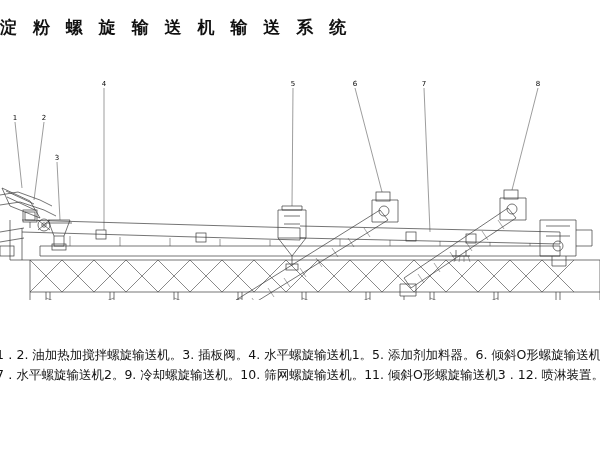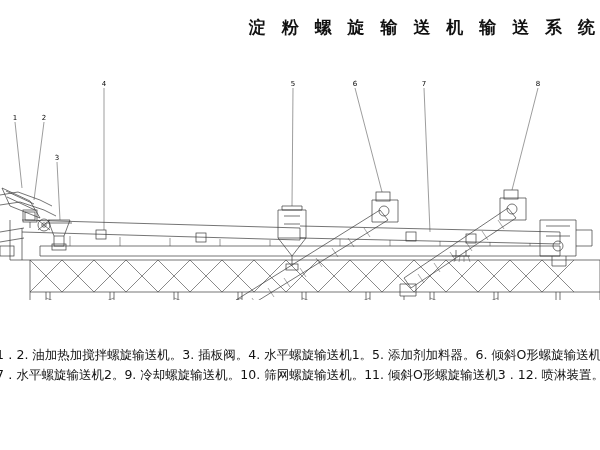--- a/index.html
+++ b/index.html
@@ -18,21 +18,21 @@
   #page {
     position: relative;
     width: 600px;
     height: 450px;
   }
   #title {
     position: absolute;
     top: 16px;
     left: 0;
     width: 600px;
-    text-align: right;
+    text-align: left;
     font-size: 17px;
     letter-spacing: 5px;
     font-weight: bold;
     color: #111;
     white-space: nowrap;
   }
   #drawing {
     position: absolute;
     top: 60px;
     left: 0;

